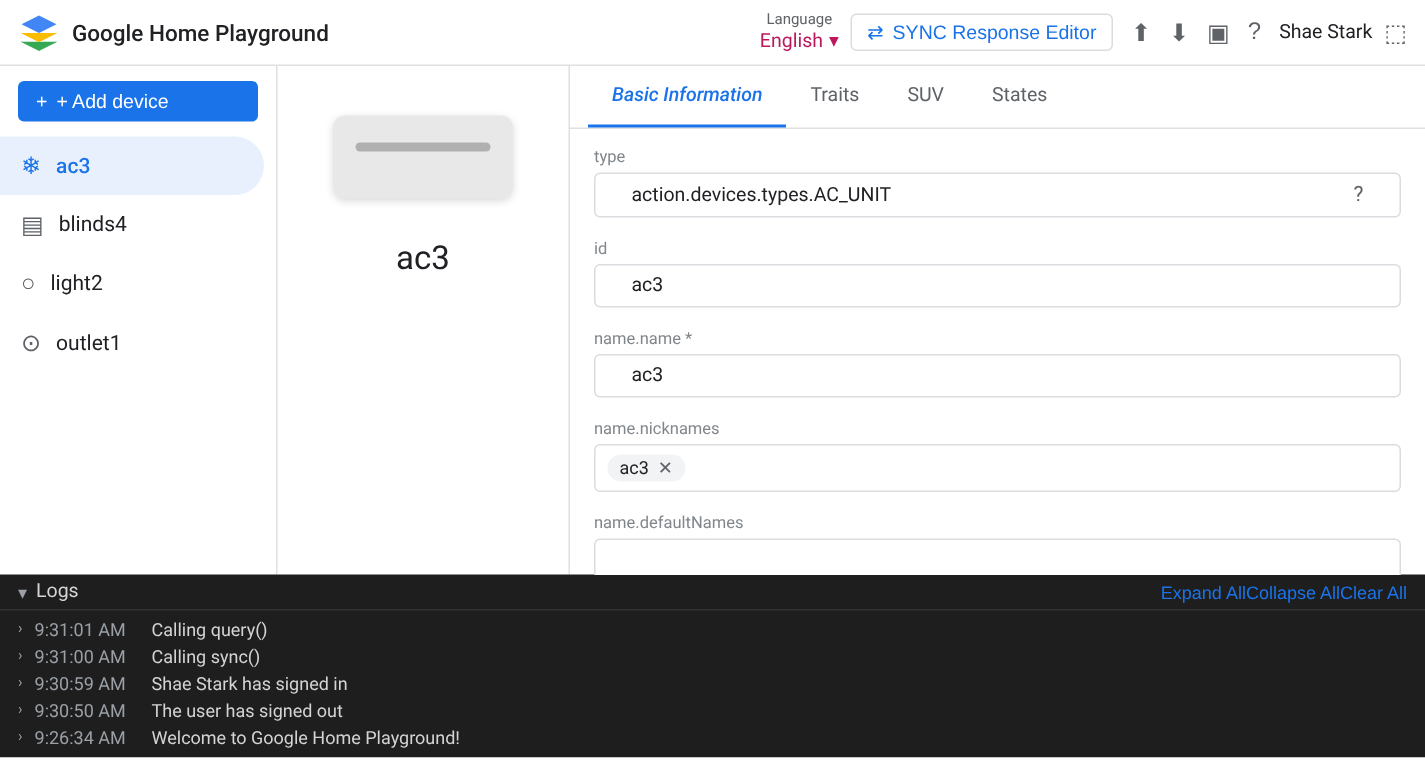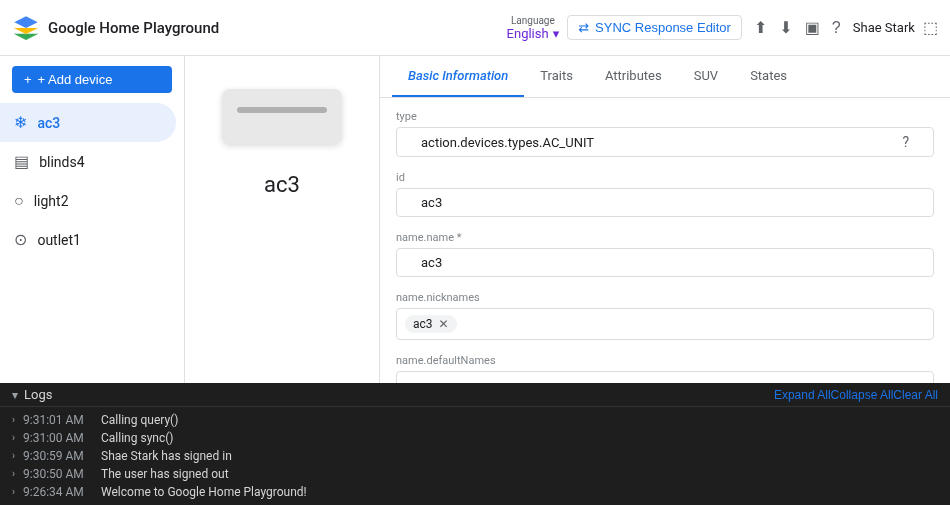--- a/index.html
+++ b/index.html
@@ -1,26 +1,26 @@
 <!DOCTYPE html>
 <html><head>
   <meta charset="utf-8">
   <style>
     * { box-sizing: border-box; margin: 0; padding: 0; }
     body { font-family: 'Roboto', Arial, sans-serif; font-size: 13px; background: #fff; width: 950px; height: 505px; overflow: hidden; display: flex; flex-direction: column; }
 
     
-    .topbar { display: flex; align-items: center; padding: 0 12px; height: 56px; border-bottom: 1px solid #e0e0e0; flex-shrink: 0; background: #fff; }
+    .topbar { display: flex; align-items: center; padding: 0 12px; height: 44px; border-bottom: 1px solid #e0e0e0; flex-shrink: 0; background: #fff; }
     .topbar-logo { display: flex; align-items: center; gap: 8px; margin-right: 16px; }
     .topbar-logo-icon { width: 28px; height: 28px; }
     .topbar-title { font-size: 15px; font-weight: 500; color: #202124; }
     .topbar-spacer { flex: 1; }
     .topbar-language { display: flex; flex-direction: column; align-items: center; margin-right: 8px; }
     .topbar-language-label { font-size: 10px; color: #5f6368; }
-    .topbar-language-select { display: flex; align-items: center; gap: 4px; font-size: 13px; color: #6d28d9; cursor: pointer; border: none; background: none; }
+    .topbar-language-select { display: flex; align-items: center; gap: 4px; font-size: 13px; color: #be185d; cursor: pointer; border: none; background: none; }
     .topbar-sync-btn { display: flex; align-items: center; gap: 6px; background: none; border: 1px solid #dadce0; border-radius: 4px; padding: 4px 10px; font-size: 13px; color: #1a73e8; cursor: pointer; margin-right: 12px; }
     .topbar-icons { display: flex; align-items: center; gap: 12px; margin-right: 12px; }
     .topbar-icon-btn { background: none; border: none; cursor: pointer; color: #5f6368; font-size: 16px; }
     .topbar-user { display: flex; align-items: center; gap: 6px; font-size: 13px; color: #202124; margin-right: 8px; }
     .topbar-signout { background: none; border: none; cursor: pointer; color: #5f6368; font-size: 16px; }
 
     
     .main-content { display: flex; flex: 1; overflow: hidden; }
 
     
@@ -131,21 +131,20 @@
     <div class="device-image">
       <div class="ac-unit"></div>
     </div>
     <div class="device-name-label">ac3</div>
   </div>
 
   <div class="right-panel">
     <div class="tabs-bar">
       <div class="tab active">Basic Information</div>
       <div class="tab">Traits</div>
-      <div class="tab">Attributes</div>
       <div class="tab">SUV</div>
       <div class="tab">States</div>
     </div>
     <div class="tab-content">
       <div class="field-group">
         <div class="field-label">type</div>
         <div class="field-value">
           <span>action.devices.types.AC_UNIT</span>
           <span class="help-icon">?</span>
         </div>

